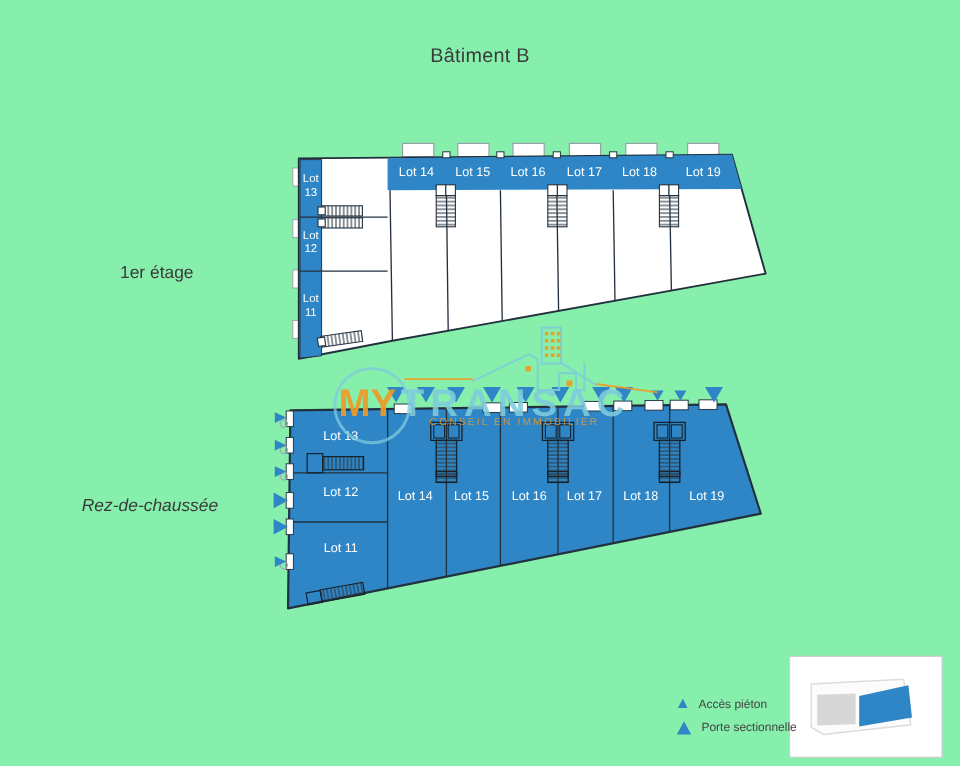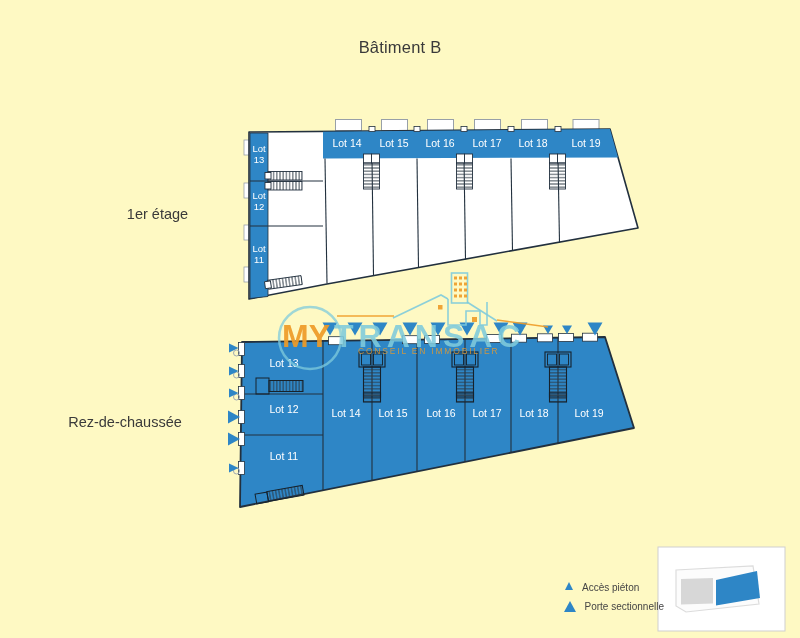--- a/index.html
+++ b/index.html
@@ -4,27 +4,27 @@
 <style>
   :root{
     --primary-blue:#2E86C6;
     --outline-dark:#22303E;
     --watermark-teal:#7FCBDC;
     --watermark-orange:#EE9B27;
     --minimap-gray:#D7D7D7;
     --text-dark:#3A3A3A;
   }
   html,body{margin:0;padding:0;background:#fff;}
-  .stage{position:relative;width:800px;height:638px;background:#fef9c3;overflow:hidden;
+  .stage{position:relative;width:800px;height:638px;background:#86efac;overflow:hidden;
          font-family:"Liberation Sans",sans-serif;}
   .title{position:absolute;left:300px;top:38px;width:200px;text-align:center;
          font-size:16.5px;color:var(--text-dark);letter-spacing:.2px;}
   .floor-label{position:absolute;font-size:14.5px;color:var(--text-dark);}
-  .floor-label.first{left:100px;top:206px;width:115px;text-align:center;}
-  .floor-label.ground{left:55px;top:414px;width:140px;text-align:center;}
+  .floor-label.first{left:100px;top:220px;width:115px;}
+  .floor-label.ground{left:55px;top:414px;width:140px;text-align:center;font-style:italic;}
   svg{position:absolute;left:0;top:0;}
   .f-blue{fill:var(--primary-blue,#2E86C6);}
   .s-dark{stroke:var(--outline-dark,#22303E);fill:none;}
   .lot-text{fill:#fff;font-family:"Liberation Sans",sans-serif;font-size:10.5px;text-anchor:middle;}
   .lot-text-sm{fill:#fff;font-family:"Liberation Sans",sans-serif;font-size:9.5px;text-anchor:middle;}
   .wm-my{fill:var(--watermark-orange);font-family:"Liberation Sans",sans-serif;
          font-size:32px;font-weight:bold;opacity:.92;}
   .wm-tr{fill:var(--watermark-teal);font-family:"Liberation Sans",sans-serif;
          font-size:32px;font-weight:bold;letter-spacing:5px;opacity:.88;}
   .wm-tag{fill:var(--watermark-orange);font-family:"Liberation Sans",sans-serif;

